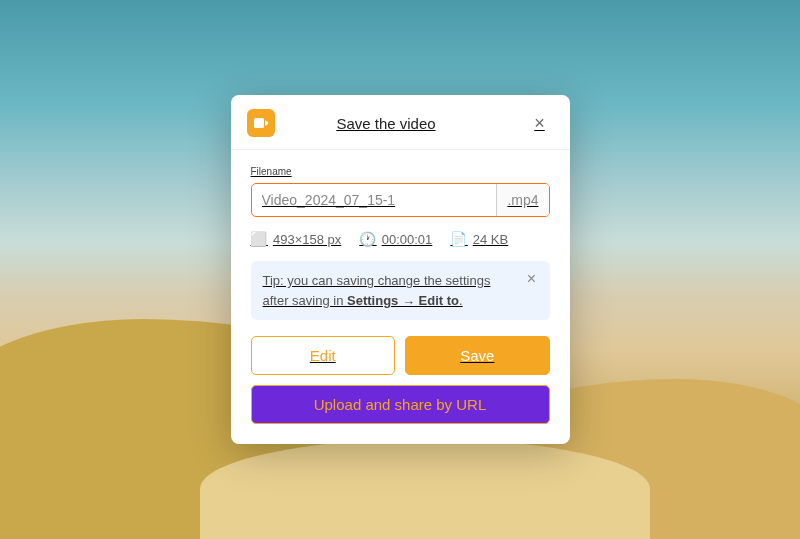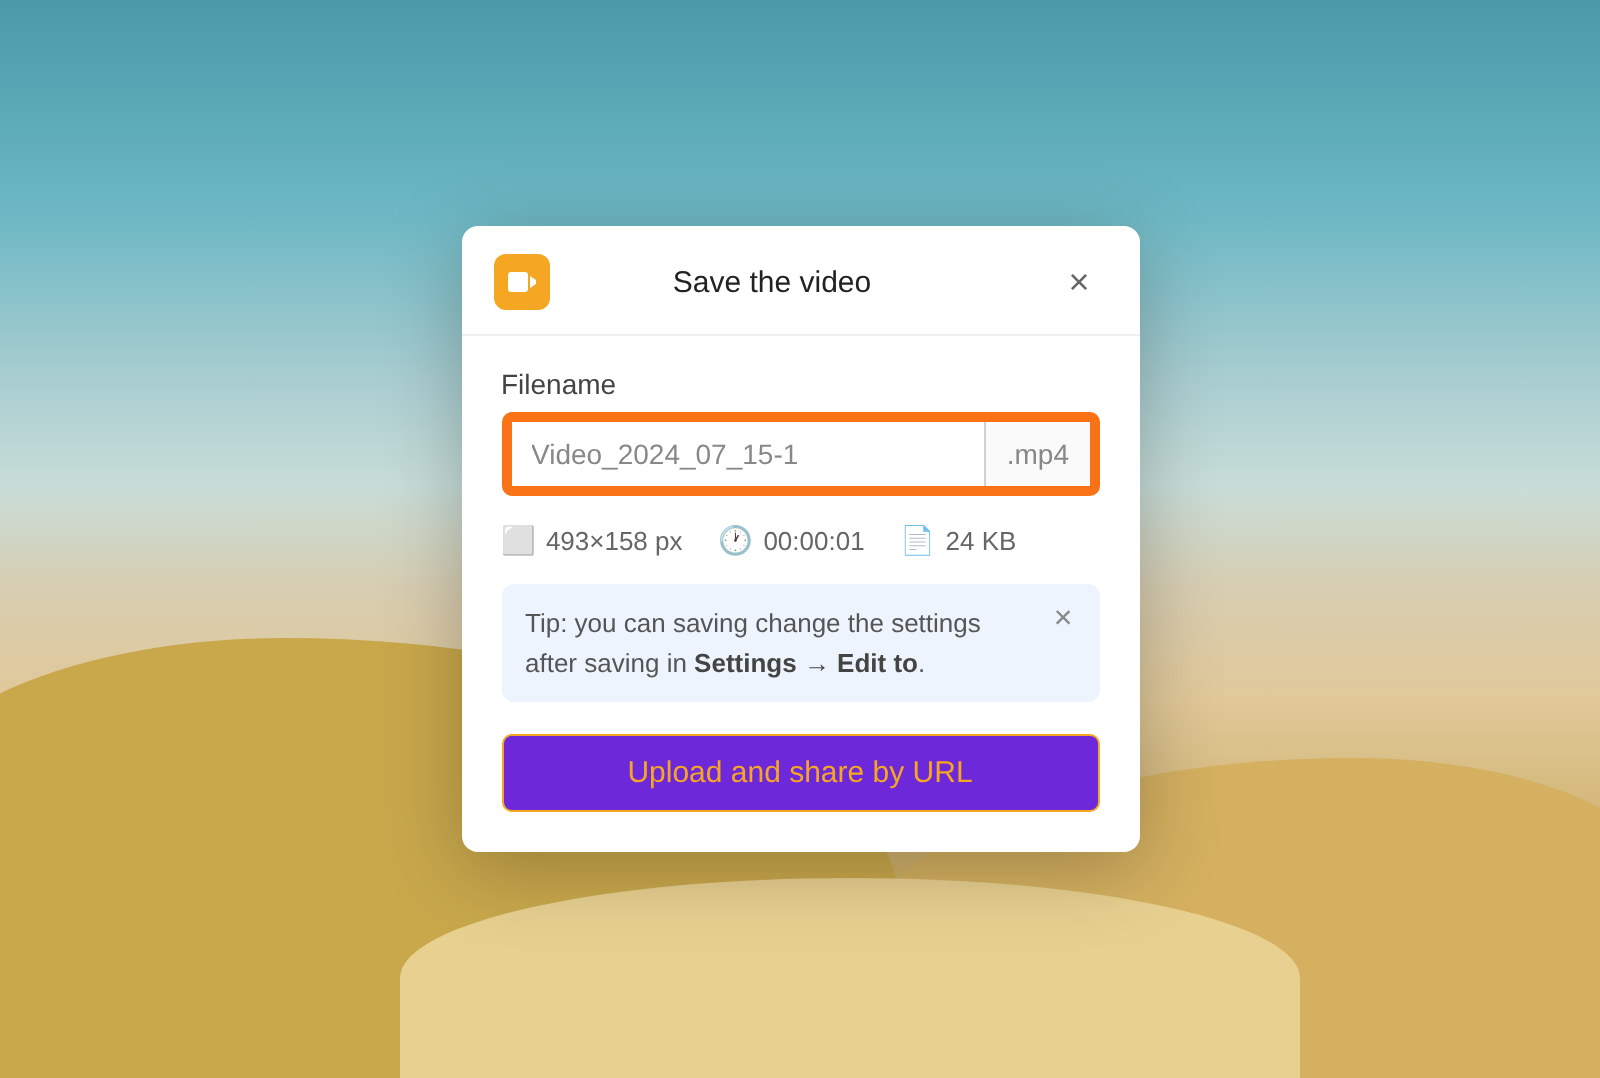--- a/index.html
+++ b/index.html
@@ -66,20 +66,21 @@
       justify-content: center;
     }
 
     .dialog {
       background: #ffffff;
       border-radius: 8px;
       box-shadow: 0 8px 40px rgba(0,0,0,0.25);
       width: 339px;
       padding: 0;
       position: relative;
+      text-decoration: underline;
     }
 
     .dialog-header {
       display: flex;
       align-items: center;
       padding: 14px 16px 12px 16px;
       border-bottom: 1px solid #eeeeee;
       position: relative;
     }
 
@@ -121,30 +122,30 @@
       color: #666;
       font-size: 18px;
       line-height: 1;
     }
 
     .dialog-body {
       padding: 16px 20px 20px 20px;
     }
 
     .field-label {
-      font-size: 14px;
+      font-size: 10px;
       color: #444;
       margin-bottom: 6px;
       display: block;
     }
 
     .filename-row {
       display: flex;
       align-items: flex-end;
-      border: 5px solid #f97316;
+      border: 1px solid #f97316;
       border-radius: 5px;
       overflow: hidden;
       margin-bottom: 14px;
     }
 
     .filename-input {
       flex: 1;
       border: none;
       outline: none;
       padding: 8px 10px;
@@ -303,18 +304,22 @@
         </div>
       </div>
 
       <div class="tip-box">
         <span class="tip-text">
           <span>Tip: you can saving change the settings after saving in </span><strong>Settings → Edit to</strong><span>.</span>
         </span>
         <button class="tip-close">×</button>
       </div>
 
+      <div class="btn-row">
+        <button class="btn btn-edit">Edit</button>
+        <button class="btn btn-save">Save</button>
+      </div>
 
       <button class="btn-upload">Upload and share by URL</button>
 
     </div>
   </div>
 </div>
 
 </body></html>

